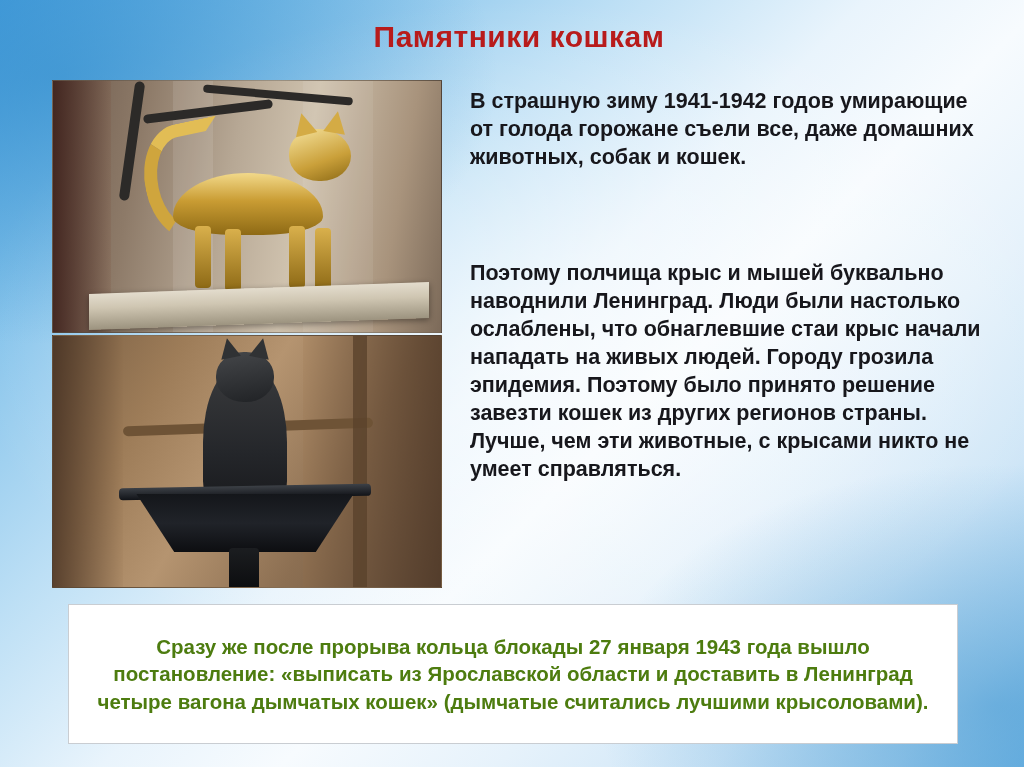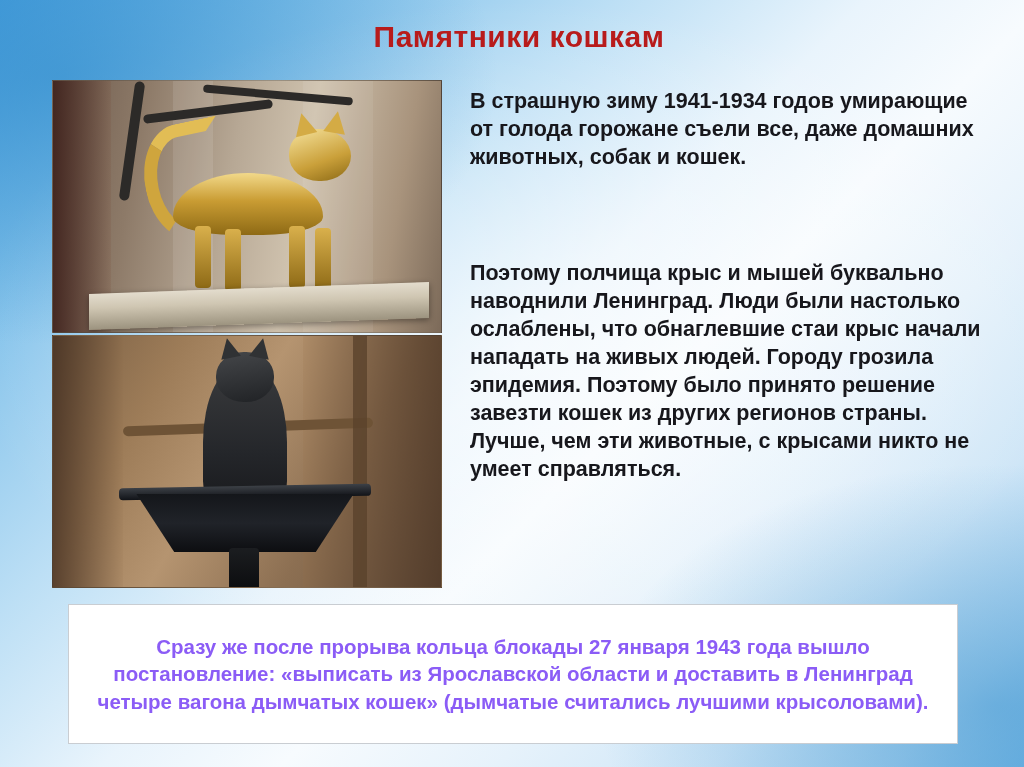--- a/index.html
+++ b/index.html
@@ -233,21 +233,21 @@
     border: 1px solid #c9cdd2;
     box-sizing: border-box;
     display: flex;
     align-items: center;
     justify-content: center;
     padding: 6px 16px;
   }
   .footnote-text {
     font-size: 20.5px;
     font-weight: bold;
-    color: #8b5cf6;
+    color: #4d7c0f;
     text-align: center;
     line-height: 1.34;
   }
 </style>
 </head>
 <body>
 
 <div class="slide">
 
   <div class="title">Памятники  кошкам</div>
@@ -280,20 +280,20 @@
 
     <div class="dark-body"></div>
     <div class="dark-head"></div>
     <div class="dark-ear" style="left:166px;top:2px;transform:rotate(-12deg);"></div>
     <div class="dark-ear" style="left:198px;top:2px;transform:rotate(12deg);"></div>
     <div class="canopy-edge"></div>
     <div class="canopy"></div>
     <div class="post"></div>
   </div>
 
-  <div class="para para-1">В страшную зиму 1941-1934 годов умирающие от голода горожане съели все, даже домашних животных, собак и кошек.</div>
+  <div class="para para-1">В страшную зиму 1941-1942 годов умирающие от голода горожане съели все, даже домашних животных, собак и кошек.</div>
   <div class="para para-2">Поэтому полчища крыс и мышей буквально наводнили Ленинград. Люди были настолько ослаблены, что обнаглевшие стаи крыс начали нападать на живых людей. Городу грозила эпидемия. Поэтому было принято решение завезти кошек из других регионов страны. Лучше, чем эти животные, с крысами никто не умеет справляться.</div>
 
   <div class="footnote-box">
     <div class="footnote-text">Сразу же после прорыва кольца блокады 27 января 1943 года вышло постановление: «выписать из Ярославской области и доставить в Ленинград четыре вагона дымчатых кошек» (дымчатые считались лучшими крысоловами).</div>
   </div>
 
 </div>
 
 </body></html>

